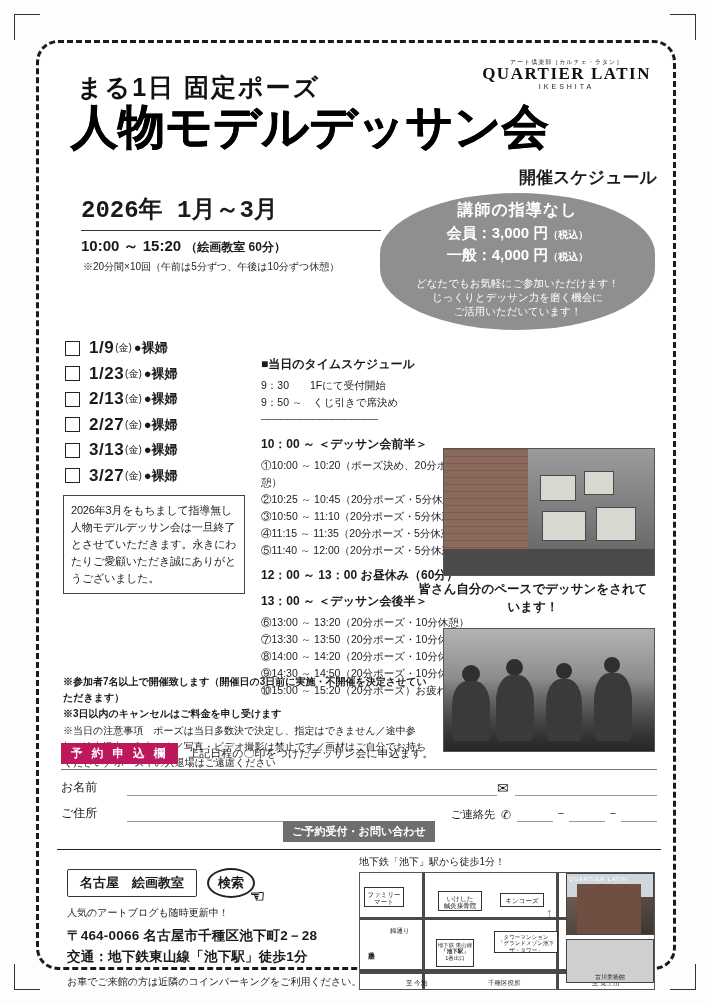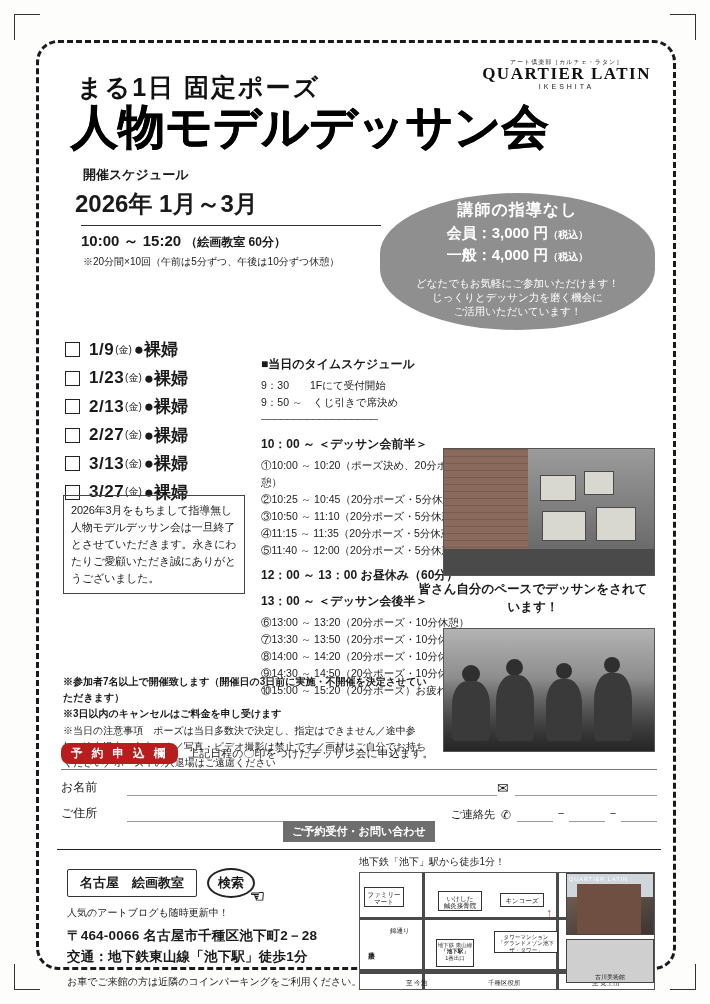--- a/index.html
+++ b/index.html
@@ -47,25 +47,25 @@
     margin:16px 0 0 22px; color:#111;
   }
   .title2 {
     font-size:47px; font-weight:bold; letter-spacing:0px;
     margin:-2px 0 0 16px; color:#000; line-height:1.06;
     -webkit-text-stroke:0.6px #000;
   }
 
   .schedule-head {
     margin:14px 0 0 28px;
-    font-size:13px; font-weight:bold;
+    font-size:17px; font-weight:bold;text-align:right;
   }
   .schedule-date {
-    margin:4px 0 0 20px;
-    font-size:24px; font-weight:bold;
+    margin:4px 0 0 26px;
+    font-size:24px; font-weight:bold;font-family:Liberation Mono, monospace;
   }
   .rule {
     margin:5px 0 0 26px; width:300px; border-top:1px solid #333;
   }
   .times {
     margin:6px 0 0 26px; font-size:15px; font-weight:bold;
   }
   .times .small { font-size:12px; }
   .note-small {
     margin:4px 0 0 28px; font-size:10px; color:#222;
@@ -88,21 +88,21 @@
 
   
   .dates { position:absolute; left:26px; top:295px; width:190px; }
   .date-row { display:flex; align-items:center; margin-bottom:5.5px; }
   .chk {
     width:15px; height:15px; border:1.4px solid #222; background:#fff;
     margin-right:9px; flex:none;
   }
   .date-d { font-size:17px; font-weight:bold; letter-spacing:0.5px; }
   .date-w { font-size:10px; margin:0 2px 0 1px; }
-  .date-k { font-size:17px; font-weight:bold; }
+  .date-k { font-size:13px; font-weight:bold; }
 
   .leftnote {
     position:absolute; left:24px; top:452px; width:182px;
     border:1px solid #444; padding:6px 7px;
     font-size:11px; line-height:1.55; letter-spacing:-0.2px;
   }
 
   
   .tt { position:absolute; left:222px; top:300px; width:250px; font-size:10.5px; line-height:1.62;margin-top:12px; }
   .tt .h { font-size:12px; font-weight:bold; margin-bottom:3px; }
@@ -131,22 +131,22 @@
   }
 
   
   .notes { position:absolute; left:24px; top:631px; width:370px; font-size:10px; line-height:1.62; }
   .notes .b { font-weight:bold; }
 
   
   .appl { position:absolute; left:22px; top:700px; width:596px; }
   .appl-hd { display:flex; align-items:center; }
   .appl-hd .lbl {
-    background:#b91c1c; color:#fff; font-size:11.5px; letter-spacing:3px;
-    padding:3px 10px; font-weight:bold;border-radius:8px;
+    background:#be185d; color:#fff; font-size:11.5px; letter-spacing:3px;
+    padding:3px 10px; font-weight:bold;
   }
   .appl-hd .txt { font-size:11px; margin-left:10px; }
   .appl-line { border-top:1px solid #777; margin-top:5px; }
   .frow { display:flex; align-items:flex-end; margin-top:9px; font-size:12px; }
   .frow .k { width:66px; }
   .frow .blank { flex:1; border-bottom:1px solid #999; height:14px; }
   .mailicon { font-size:14px; }
 
   .tel {
     position:absolute; left:22px; top:778px; width:596px;

